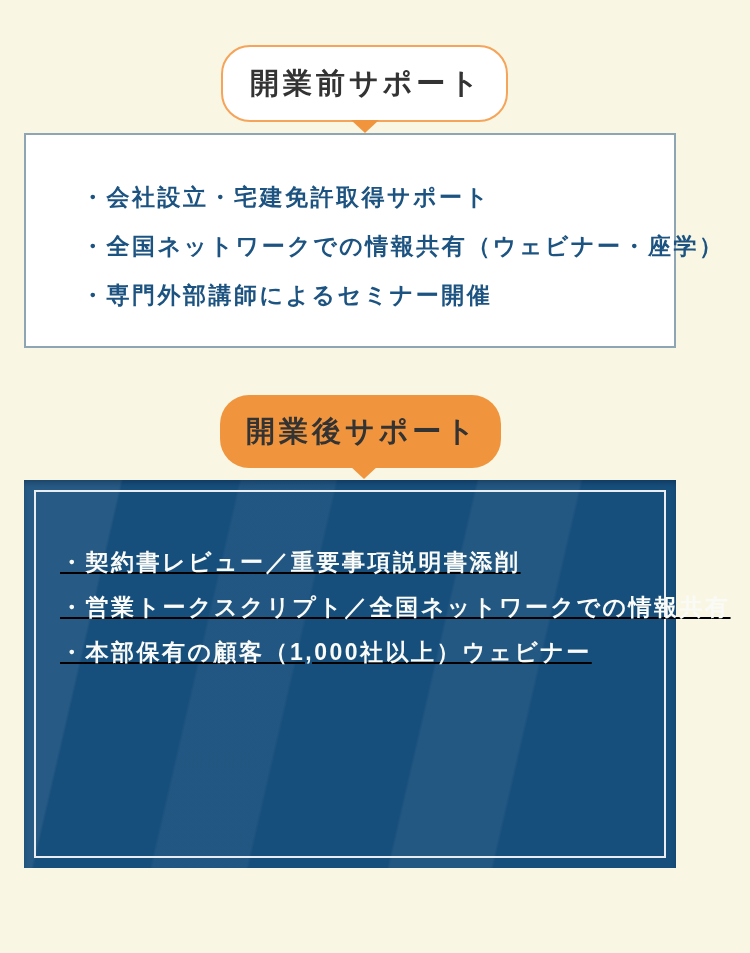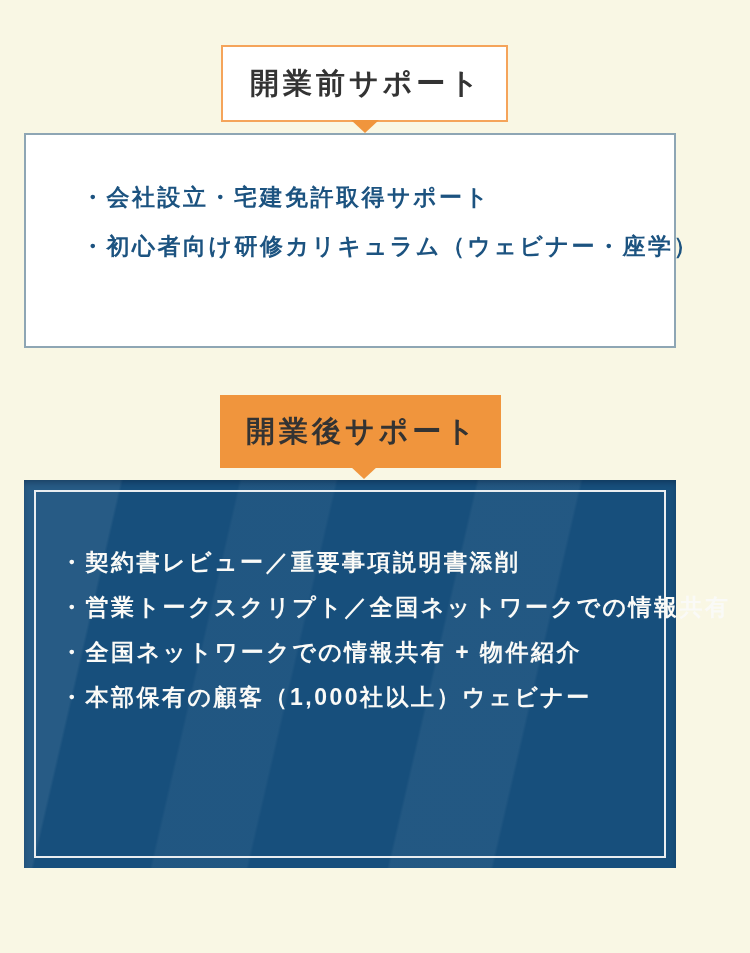--- a/index.html
+++ b/index.html
@@ -16,20 +16,21 @@
     position: absolute;
     display: flex;
     align-items: center;
     justify-content: center;
     box-sizing: border-box;
     font-size: 29px;
     font-weight: bold;
     color: #333333;
     letter-spacing: 4px;
     text-indent: 4px;
+    border-radius: 29px;
   }
   #badge-pre {
     left: 221px; top: 45px;
     width: 287px; height: 77px;
     background: #FFFFFF;
     border: 2px solid #F5A45A;
   }
   #badge-post {
     left: 220px; top: 395px;
     width: 281px; height: 73px;
@@ -90,50 +91,51 @@
   }
   #box-pre li {
     font-size: 23px;
     line-height: 49px;
     color: #1C5380;
     letter-spacing: 2.5px;
     white-space: nowrap;
   }
   #box-post ul.support-list {
     padding: 60px 23px 0 36px;
+    text-decoration: underline;
   }
   #box-post li {
     font-size: 23px;
     line-height: 45px;
     color: #FAFAF7;
     letter-spacing: 2.5px;
     white-space: nowrap;
   }
 </style>
 </head>
 <body>
 
 <div id="badge-pre" class="badge">
   <span>開業前サポート</span>
 </div>
 <div id="tri-pre" class="tri"></div>
 
 <div id="box-pre" class="box">
   <ul class="support-list">
     <li>・会社設立・宅建免許取得サポート</li>
-    <li>・初心者向け研修カリキュラム（ウェビナー・座学）</li>
+    <li>・全国ネットワークでの情報共有（ウェビナー・座学）</li>
+    <li>・専門外部講師によるセミナー開催</li>
   </ul>
 </div>
 
 <div id="badge-post" class="badge">
   <span>開業後サポート</span>
 </div>
 <div id="tri-post" class="tri"></div>
 
 <div id="box-post" class="box">
   <div class="inner-frame"></div>
   <ul class="support-list">
     <li>・契約書レビュー／重要事項説明書添削</li>
     <li>・営業トークスクリプト／全国ネットワークでの情報共有</li>
-    <li>・全国ネットワークでの情報共有 + 物件紹介</li>
     <li>・本部保有の顧客（1,000社以上）ウェビナー</li>
   </ul>
 </div>
 
 </body></html>

